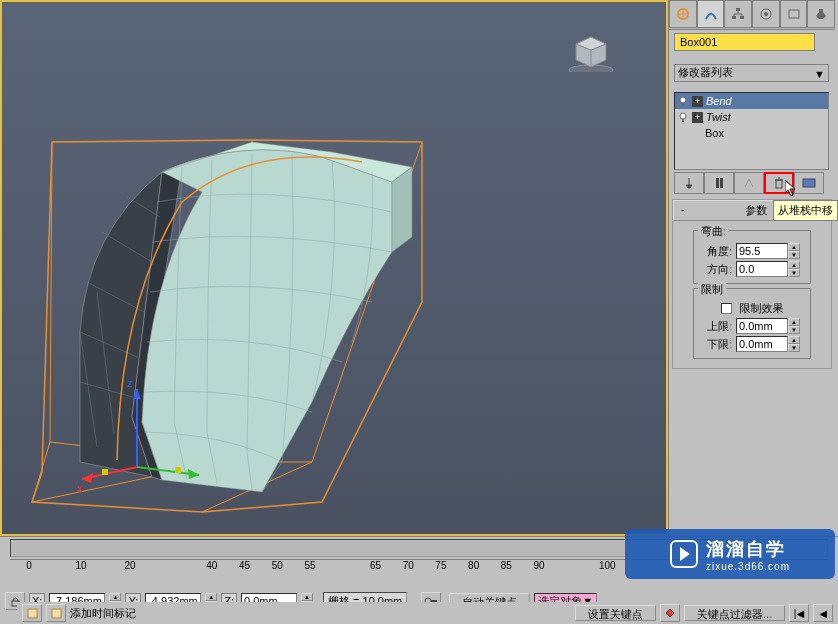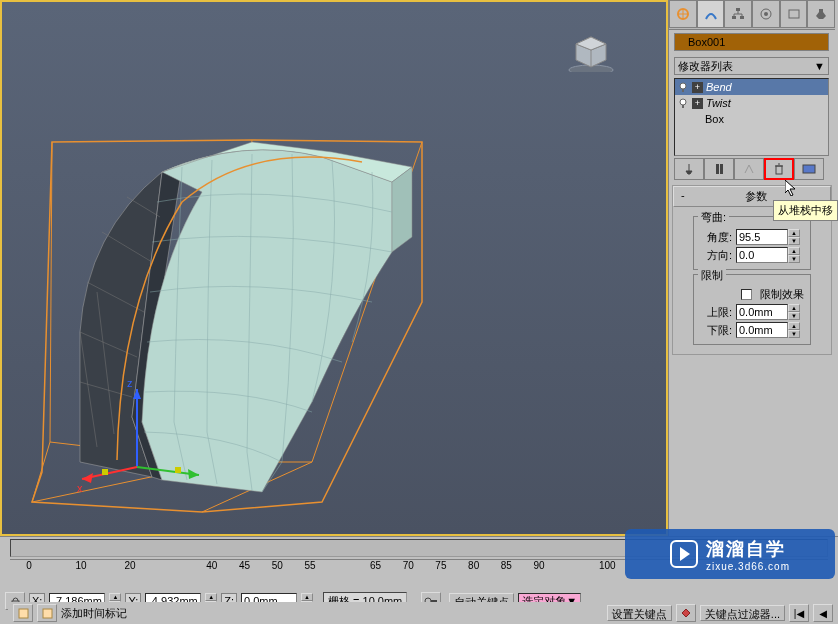--- a/index.html
+++ b/index.html
@@ -8,22 +8,22 @@
     .main-layout { display: flex; height: 536px; }
     .viewport { width: 668px; height: 536px; background: linear-gradient(180deg, #5a6578 0%, #4a5262 100%); position: relative; border: 2px solid #e8c040; border-top: 2px solid #e8c040; }
     .viewport-inner { width: 100%; height: 100%; position: relative; }
     .viewcube { position: absolute; top: 30px; right: 50px; width: 50px; height: 40px; }
     
     .command-panel { width: 167px; background: #c0c0c0; border-left: 1px solid #808080; }
     .panel-tabs { display: flex; height: 30px; background: #b8b8b8; border-bottom: 1px solid #808080; }
     .panel-tab { width: 28px; height: 28px; border: 1px solid #808080; background: #c0c0c0; display: flex; align-items: center; justify-content: center; cursor: pointer; }
     .panel-tab.active { background: #d4d4d4; }
     
-    .object-name { width: 155px; height: 18px; background: #a16207; border: 1px solid #808080; margin: 3px 5px; padding: 1px 13px; }
-    .modifier-dropdown { width: 155px; height: 18px; background: #c0c0c0; border: 1px solid #808080; margin: 3px 5px; padding: 1px 3px; display: flex; justify-content: space-between; align-items: center; }
+    .object-name { width: 141px; height: 18px; background: #fde047; border: 1px solid #808080; margin: 3px 5px; padding: 1px 5px; }
+    .modifier-dropdown { width: 155px; height: 18px; background: #c0c0c0; border: 1px solid #808080; margin: 10px 5px; padding: 1px 3px; display: flex; justify-content: space-between; align-items: flex-end; }
     
     .modifier-stack { width: 155px; height: 78px; background: #c8c8c8; border: 1px inset #808080; margin: 2px 5px; overflow: hidden; }
     .stack-item { display: flex; align-items: center; height: 16px; padding: 0 2px; }
     .stack-item.selected { background: #5878a8; color: white; }
     .stack-bulb { width: 13px; height: 13px; margin-right: 2px; display: inline-block; }
     .stack-expand { width: 11px; height: 11px; background: #404040; color: white; text-align: center; line-height: 11px; font-size: 9px; margin-right: 3px; }
     .stack-label { font-style: italic; font-size: 11px; }
     
     .stack-buttons { display: flex; width: 155px; margin: 2px 5px; gap: 0; }
     .stack-btn { width: 30px; height: 22px; border: 1px solid #808080; background: #c0c0c0; display: flex; align-items: center; justify-content: center; }
@@ -54,31 +54,31 @@
     .timeline { height: 42px; background: #c0c0c0; border-top: 1px solid #808080; position: relative; }
     .time-slider { height: 18px; background: #b8b8b8; border: 1px inset #999; margin: 2px 10px; position: relative; }
     .time-ruler { height: 20px; position: relative; margin: 0 10px; border-top: 1px solid #808080; }
     .time-tick { position: absolute; font-size: 10px; top: 0; }
     
     .status-bar { height: 46px; background: #c0c0c0; display: flex; align-items: center; padding: 2px 5px; gap: 4px; }
     .coord-label { font-size: 11px; background: #d4d4d4; border: 1px solid #808080; padding: 1px 2px; }
     .coord-input { width: 56px; height: 16px; background: white; border: 1px inset #808080; padding: 0 2px; font-size: 11px; }
     .grid-info { font-size: 11px; margin-left: 6px; background: #d8d8d8; border: 1px inset #999; padding: 1px 4px; }
     .small-btn { width: 20px; height: 18px; border: 1px outset #ddd; background: #c0c0c0; display: flex; align-items: center; justify-content: center; font-size: 10px; }
-    .auto-key-btn { height: 16px; border: 1px outset #ddd; background: #c0c0c0; padding: 1px 4px; font-size: 11px; }
+    .auto-key-btn { height: 16px; border: 1px outset #ddd; background: #c0c0c0; padding: 1px 12px; font-size: 11px; }
     .dropdown-small { height: 16px; background: #f9a8d4; border: 1px inset #808080; padding: 0 3px; font-size: 11px; display: flex; align-items: center; justify-content: space-between; min-width: 58px; }
     
     .watermark { position: absolute; right: 3px; bottom: 45px; width: 210px; height: 50px; background: rgba(30,90,180,0.9); border-radius: 6px; display: flex; align-items: center; justify-content: center; color: white; gap: 8px; padding: 4px 10px; z-index: 50; }
     .watermark .play-icon { width: 28px; height: 28px; border: 2px solid white; border-radius: 6px; display: flex; align-items: center; justify-content: center; }
     .watermark .play-tri { width: 0; height: 0; border-left: 10px solid white; border-top: 7px solid transparent; border-bottom: 7px solid transparent; margin-left: 3px; }
     .watermark-text { display: flex; flex-direction: column; }
     .watermark-text .t1 { font-size: 18px; font-weight: bold; letter-spacing: 2px; }
     .watermark-text .t2 { font-size: 10px; letter-spacing: 1px; }
     
-    .status-row2 { position: absolute; bottom: 0; left: 8px; right: 0; height: 22px; display: flex; align-items: center; padding: 0 5px; gap: 4px; background: #c0c0c0; }
+    .status-row2 { position: absolute; bottom: 0; left: 17px; right: 0; height: 22px; display: flex; align-items: center; padding: 0 5px; gap: 4px; background: #c0c0c0; }
 
     svg.bent-mesh { position: absolute; top: 0; left: 0; }
     
     .cursor-arrow { position: absolute; width: 12px; height: 16px; z-index: 200; }
   </style>
 </head>
 <body>
 
 <div class="main-layout">
   <div class="viewport">
@@ -273,21 +273,21 @@
             <div class="spinner">
                 <div class="spinner-btn">▲</div>
                 <div class="spinner-btn">▼</div>
               </div>
           </div>
         </div>
 
 
         <div class="param-group">
           <div class="param-group-label">限制</div>
-          <div class="param-row" style="justify-content:flex-end;gap:8px">
+          <div class="param-row" style="justify-content:center;gap:8px">
             <span class="checkbox"></span>
             <span>限制效果</span>
           </div>
           <div class="param-row">
             <span class="param-label">上限:</span>
             <input class="param-input" value="0.0mm" style="">
             <div class="spinner">
                 <div class="spinner-btn">▲</div>
                 <div class="spinner-btn">▼</div>
               </div>

